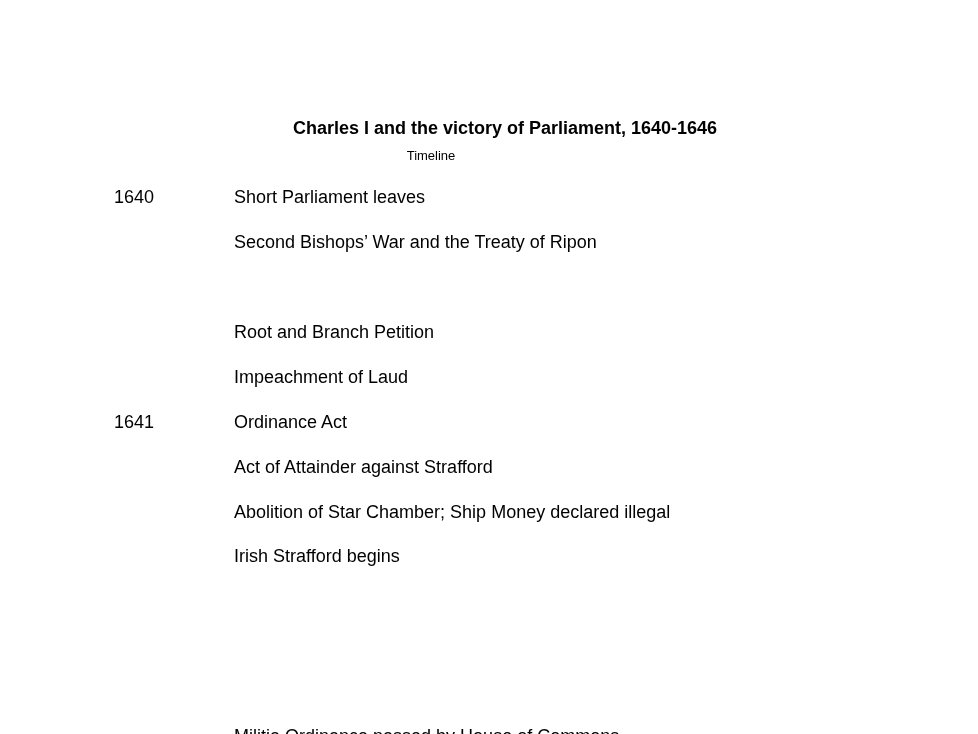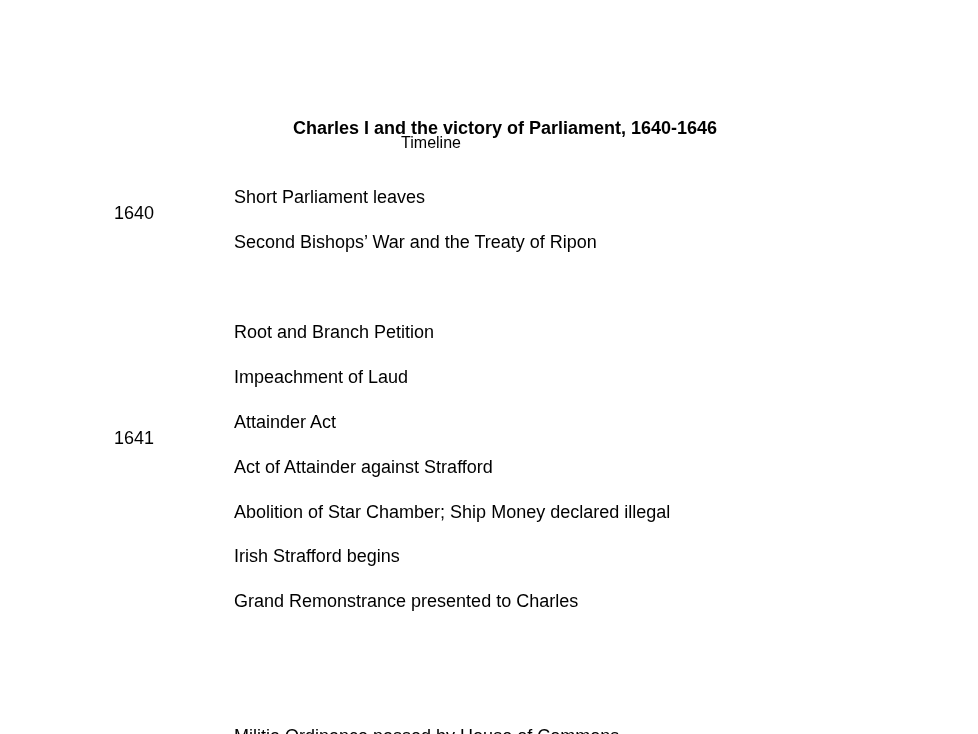--- a/index.html
+++ b/index.html
@@ -7,25 +7,25 @@
       width: 978px; height: 734px; overflow: hidden; position: relative;
       font-family: "Liberation Sans", "DejaVu Sans", sans-serif;
       color: #000000;
     }
     .page { position: absolute; left: 0; top: 0; width: 978px; height: 734px; }
     .title {
       position: absolute; left: 16px; width: 978px; top: 117px;
       text-align: center; font-weight: bold; font-size: 18px; line-height: 22px;
     }
     .subtitle {
-      position: absolute; left: 0; width: 862px; top: 132px;
-      text-align: center; font-size: 16px; line-height: 22px;
+      position: absolute; left: 0; width: 862px; top: 145px;
+      text-align: center; font-size: 13px; line-height: 22px;
     }
     .row { position: absolute; left: 0; width: 978px; height: 22px; font-size: 18px; line-height: 22px; }
-    .year { position: absolute; left: 114px; top: 16px; }
+    .year { position: absolute; left: 114px; top: 0; }
     .event { position: absolute; left: 234px; top: 0; white-space: nowrap; }
   </style>
 </head>
 <body>
 
 <div class="page">
   <div class="title">Charles I and the victory of Parliament, 1640-1646</div>
   <div class="subtitle">Timeline</div>
 
   <div class="row" style="top:186px">
@@ -39,35 +39,31 @@
   <div class="row" style="top:321px">
     <span class="year"></span>
     <span class="event">Root and Branch Petition</span>
   </div>
   <div class="row" style="top:366px">
     <span class="year"></span>
     <span class="event">Impeachment of Laud</span>
   </div>
   <div class="row" style="top:411px">
     <span class="year">1641</span>
-    <span class="event">Attainder Act</span>
+    <span class="event">Ordinance Act</span>
   </div>
   <div class="row" style="top:456px">
     <span class="year"></span>
     <span class="event">Act of Attainder against Strafford</span>
   </div>
   <div class="row" style="top:501px">
     <span class="year"></span>
     <span class="event">Abolition of Star Chamber; Ship Money declared illegal</span>
   </div>
   <div class="row" style="top:545px">
     <span class="year"></span>
     <span class="event">Irish Strafford begins</span>
   </div>
-  <div class="row" style="top:590px">
-    <span class="year"></span>
-    <span class="event">Grand Remonstrance presented to Charles</span>
-  </div>
   <div class="row" style="top:725px">
     <span class="year"></span>
     <span class="event">Militia Ordinance passed by House of Commons</span>
   </div>
 </div>
 
 </body></html>

